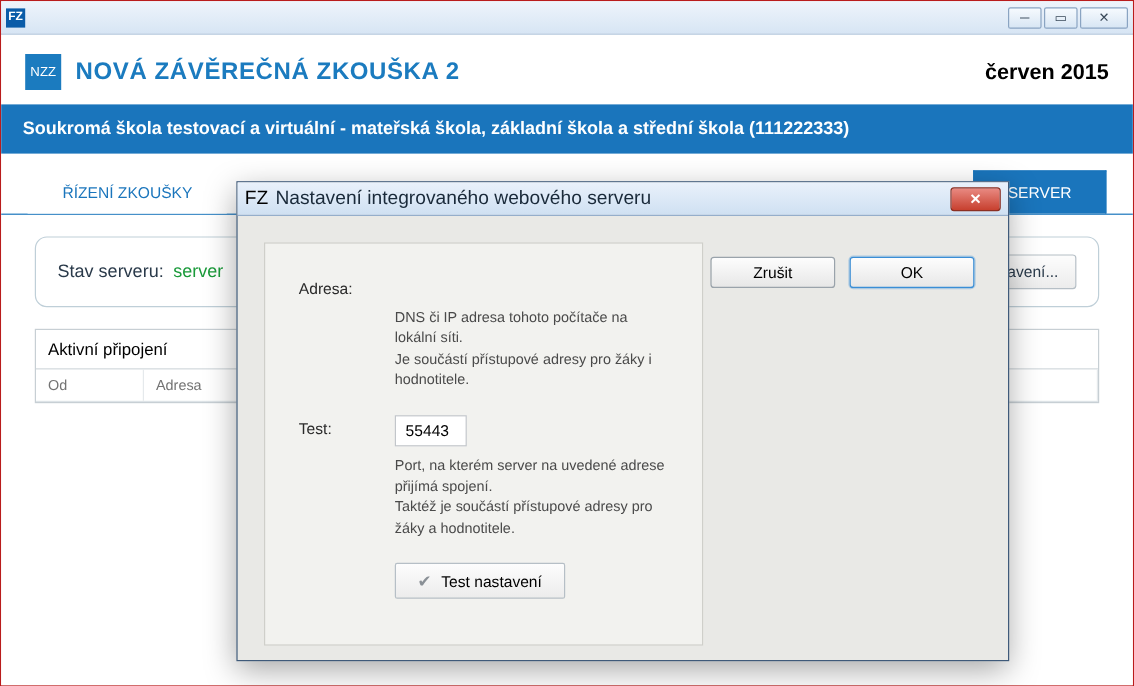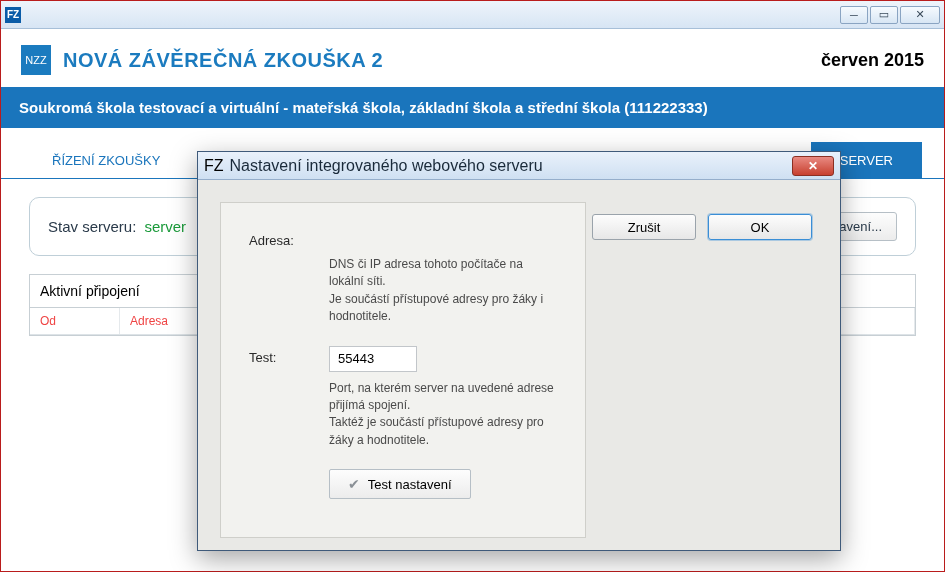--- a/index.html
+++ b/index.html
@@ -80,21 +80,21 @@
   border: 1px solid #b6bfc6; border-radius: 3px;
   background: linear-gradient(to bottom,#fdfdfd,#ececec);
   display: flex; align-items: center; gap: 6px; font-size: 13px; color: #2a3a4a;
 }
 .gear { font-size: 13px; color: #6a7680; }
 
 
 .conn-section { margin: 0 28px; border: 1px solid #c7cfd4; }
 .conn-header { padding: 8px 10px; font-size: 14px; border-bottom: 1px solid #c7cfd4; }
 .conn-columns { display: flex; background: #fff; border-bottom: 1px solid #dde3e7;}
-.conn-col { padding: 6px 10px; font-size: 12px; color: #ef4444; border-right:1px solid #e5e9ec; }
+.conn-col { padding: 6px 10px; font-size: 12px; color: #737373; border-right:1px solid #e5e9ec; }
 .conn-col.od { width: 90px; }
 .conn-col.addr { flex: 1; }
 
 
 
 .dialog {
   position: absolute; left: 196px; top: 150px; width: 644px; height: 400px;
   border: 1px solid #3f5a7a;
   box-shadow: 0 8px 25px rgba(0,0,0,.35);
   background: #e9e9e6;
@@ -121,21 +121,21 @@
   background: #f2f2ef;
   padding: 26px 28px 18px 28px;
   overflow: auto;
 }
 .form-row { display: flex; align-items: flex-start; margin-bottom: 8px; }
 .form-label { width: 80px; font-size: 13px; color: #2a2a2a; padding-top: 4px; }
 .form-field input[type=text] {
   width: 350px; height: 26px; border: 1px solid #c2c6ca; padding: 0 8px;
   font-size: 13px; background: #fff;
 }
-.form-field input.port { width: 88px; }
+.form-field input.port { width: 60px; }
 .help-text { font-size: 12px; color: #4a4a4a; line-height: 1.45; margin-left: 80px; margin-bottom: 20px; }
 
 .test-btn-row { margin-left: 80px; margin-top: 18px; }
 .test-btn {
   padding: 6px 18px; border: 1px solid #b6bfc6; border-radius: 2px;
   background: linear-gradient(to bottom,#fdfdfd,#ececec);
   display: inline-flex; align-items: center; gap: 8px; font-size: 13px;
 }
 .check-mark { font-size: 14px; color: #8a9096; }
 .test-help { font-size: 12px; color: #4a4a4a; margin-left: 80px; margin-top: 10px; }

